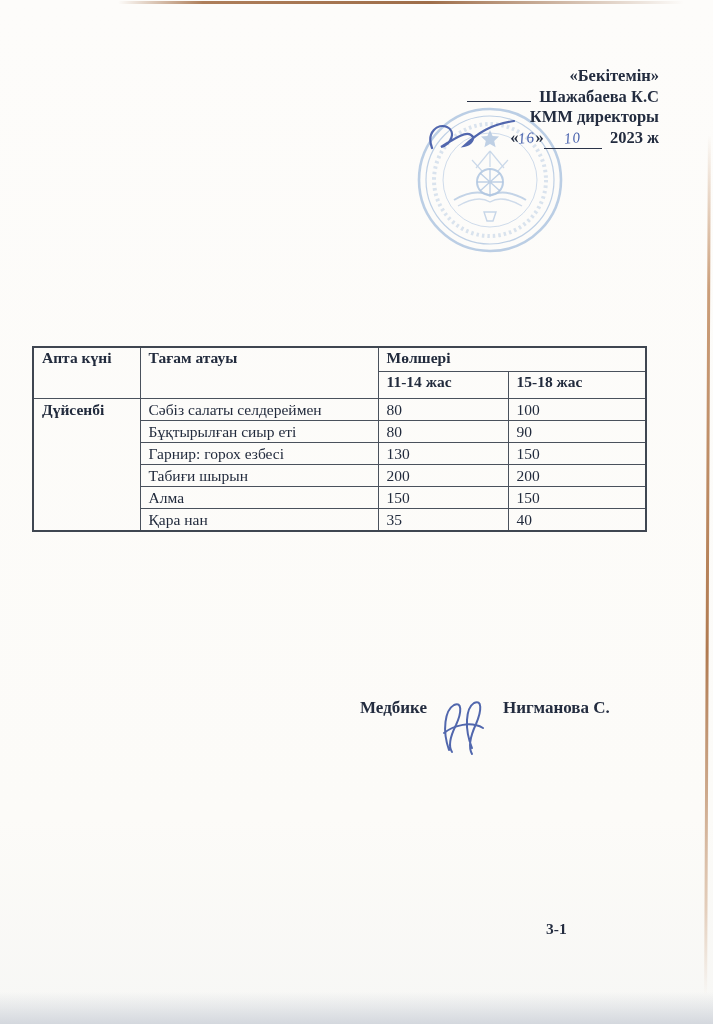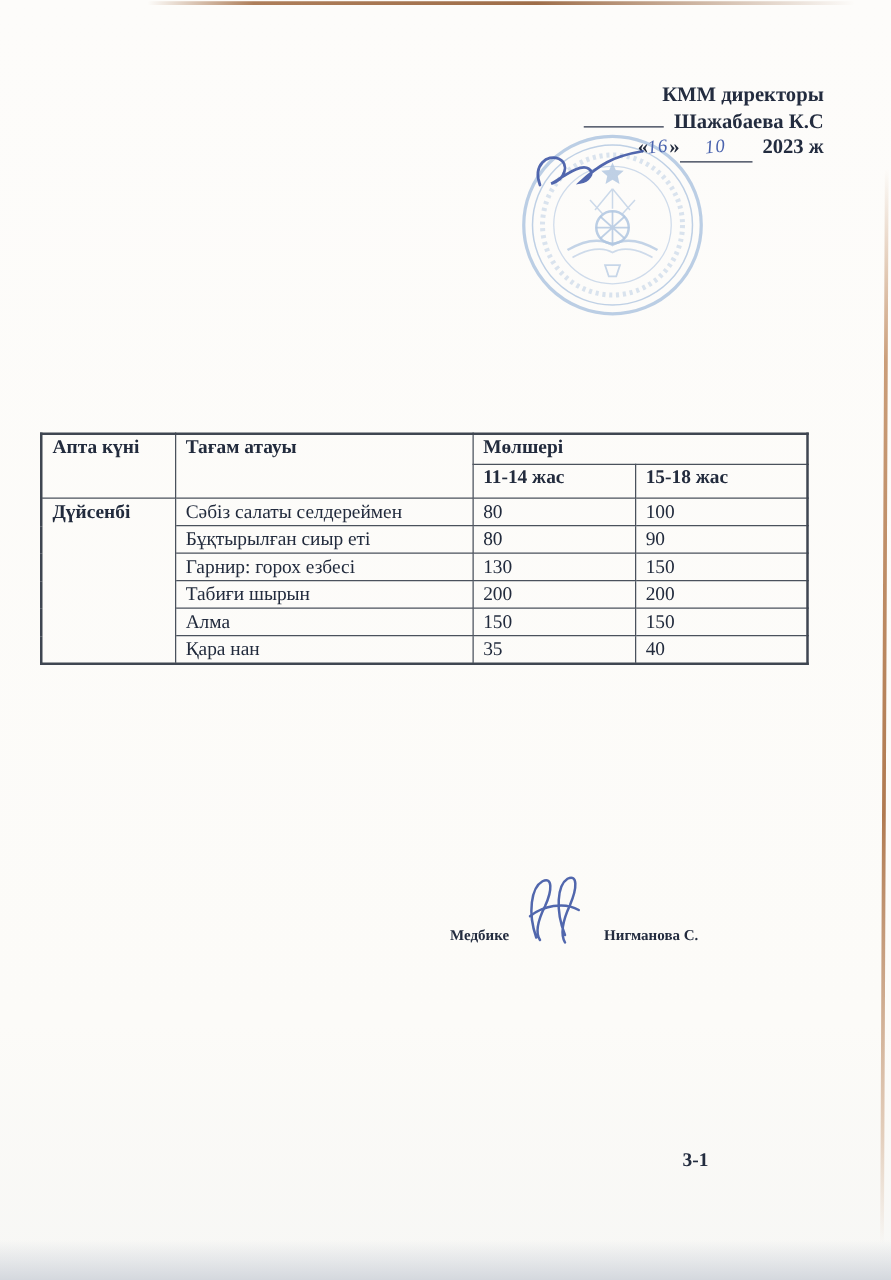--- a/index.html
+++ b/index.html
@@ -35,22 +35,22 @@
     font-size:15.5px;color:#222b3d;padding-left:36px;}
   .menu-table th,.menu-table td{border:1px solid #4a515c;padding:1px 8px 0 8px;vertical-align:top;text-align:left;}
   .menu-table{border:2px solid #3f4651;}
   .menu-table thead th{font-weight:bold;}
   .th-day,.th-dish{text-align:center;height:22px;}
   .th-amount{text-align:center;height:22px;}
   .th-age{height:25px;font-weight:bold;}
   .menu-table tbody td{height:20px;line-height:19px;margin-top:34px;}
   .cell-day{font-weight:bold;}
   
-  .nurse-line{position:absolute;left:360px;top:698px;display:flex;align-items:flex-end;
-    font-weight:bold;font-size:12px;z-index:3;}
+  .nurse-line{position:absolute;left:360px;top:698px;display:flex;align-items:flex-start;
+    font-weight:bold;font-size:17px;z-index:3;}
   .nurse-name{margin-left:16px;}
   .nurse-label{margin-right:10px;}
   .page-number{position:absolute;left:546px;top:920px;font-weight:bold;font-size:15.5px;z-index:3;text-align:center;}
 </style>
 </head>
 <body>
 
 <div class="page">
 
   <div class="edge-top"></div>
@@ -72,25 +72,26 @@
       <path d="M44 102 C56 95 68 93 76 98 C84 93 96 95 108 102" stroke-width="1.4" opacity=".6"></path>
       <path d="M70 108 L82 108 L79 117 L73 117 Z" stroke-width="1.4" opacity=".7"></path>
     </g>
   </svg>
 
   <svg class="sig-top" width="92" height="42" viewBox="0 0 92 42">
     <path d="M8 30 C2 14 14 5 23 9 C32 13 28 26 17 29 C30 21 41 13 47 17 C52 20 47 27 40 28 C55 14 66 7 90 3" fill="none" stroke="#3f57a5" stroke-width="2.2" stroke-linecap="round" opacity=".9"></path>
   </svg>
 
   <div class="approval">
-    <div>КММ директоры</div>
+    <div>«Бекітемін»</div>
     <div>
       <span class="u-seg" style="width:64px;"></span>&nbsp;
       <span>Шажабаева К.С</span>
     </div>
+    <div>КММ директоры</div>
     <div class="date-line">
       <span>«</span><span class="hand">16</span><span>»</span><span class="u-seg" style="width:58px;text-align:center;"><span class="hand">10</span></span>&nbsp;
       <span>2023 ж</span>
     </div>
   </div>
 
 
   <table class="menu-table">
     <colgroup>
         <col style="width:107px">

